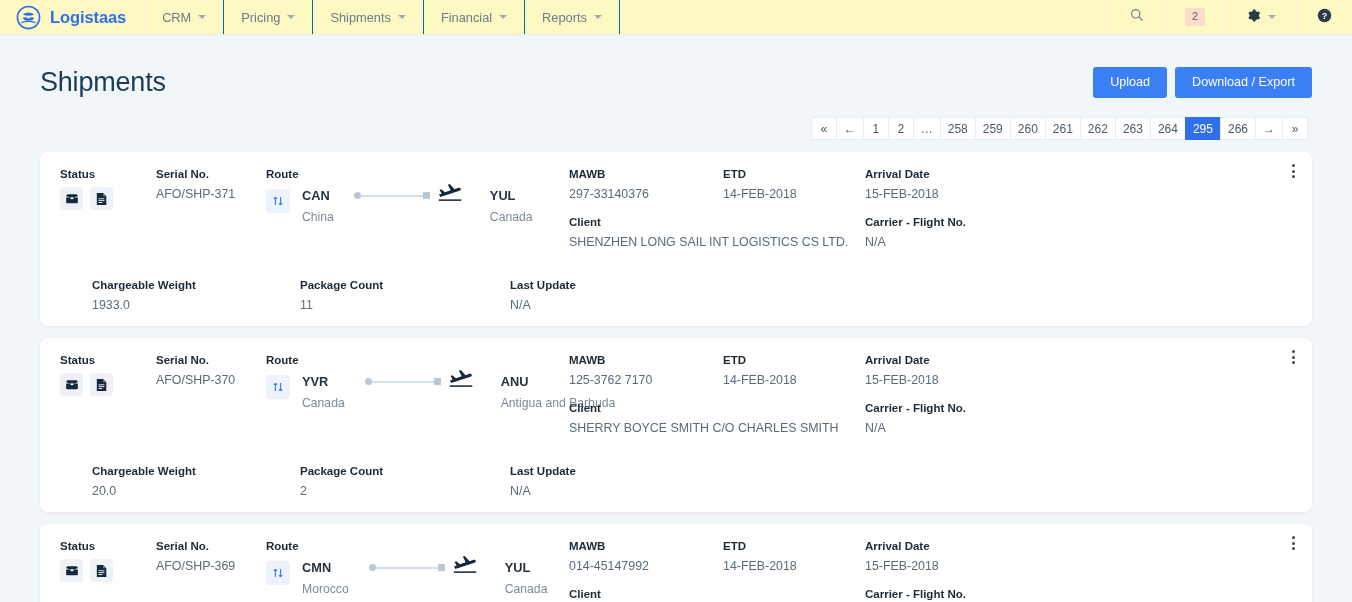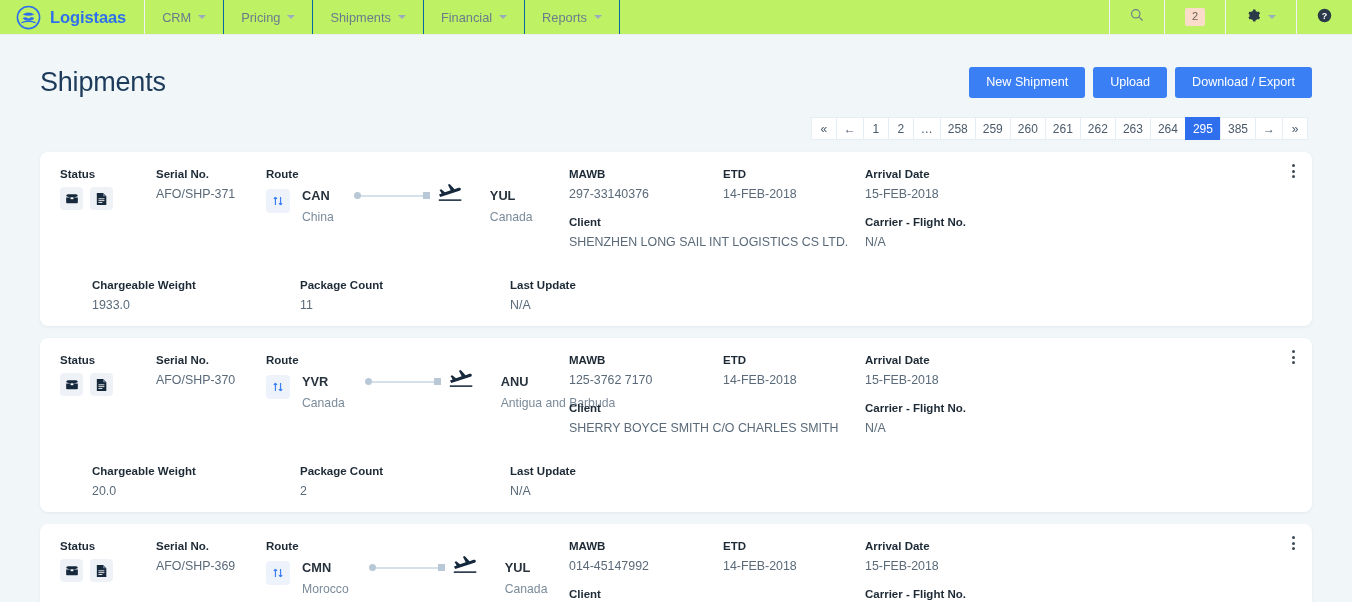--- a/index.html
+++ b/index.html
@@ -7,21 +7,21 @@
     width: 1352px; height: 602px;
     overflow: hidden;
     background: #f1f6f9;
     font-family: "Liberation Sans", sans-serif;
     -webkit-font-smoothing: antialiased;
   }
 
   
   .navbar {
     height: 35px;
-    background: #bef264;
+    background: #fef9c3;
     display: flex;
     align-items: stretch;
     border-bottom: 1px solid #e8eef3;
     position: relative;
     z-index: 10;
   }
   .brand {
     display: flex;
     align-items: center;
     gap: 9px;
@@ -312,21 +312,20 @@
         </svg>
       </span>
     </div>
 
   </div>
 </div>
 
 <div class="page-head">
   <div class="page-title">Shipments</div>
   <div class="head-actions">
-    <button class="btn-primary">New Shipment</button>
     <button class="btn-primary">Upload</button>
     <button class="btn-primary">Download / Export</button>
   </div>
 </div>
 
 <div class="pagination">
   <div class="pg">
       <span>«</span>
     </div>
   <div class="pg">
@@ -336,21 +335,21 @@
   <div class="pg">2</div>
   <div class="pg">…</div>
   <div class="pg">258</div>
   <div class="pg">259</div>
   <div class="pg">260</div>
   <div class="pg">261</div>
   <div class="pg">262</div>
   <div class="pg">263</div>
   <div class="pg">264</div>
   <div class="pg active">295</div>
-  <div class="pg">385</div>
+  <div class="pg">266</div>
   <div class="pg">
       <span>→</span>
     </div>
   <div class="pg">
       <span>»</span>
     </div>
 </div>
 
 <div class="card-list">
 

